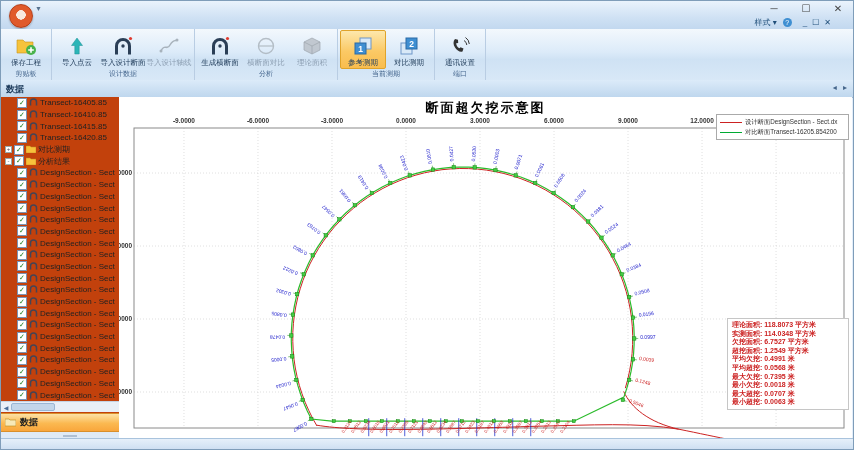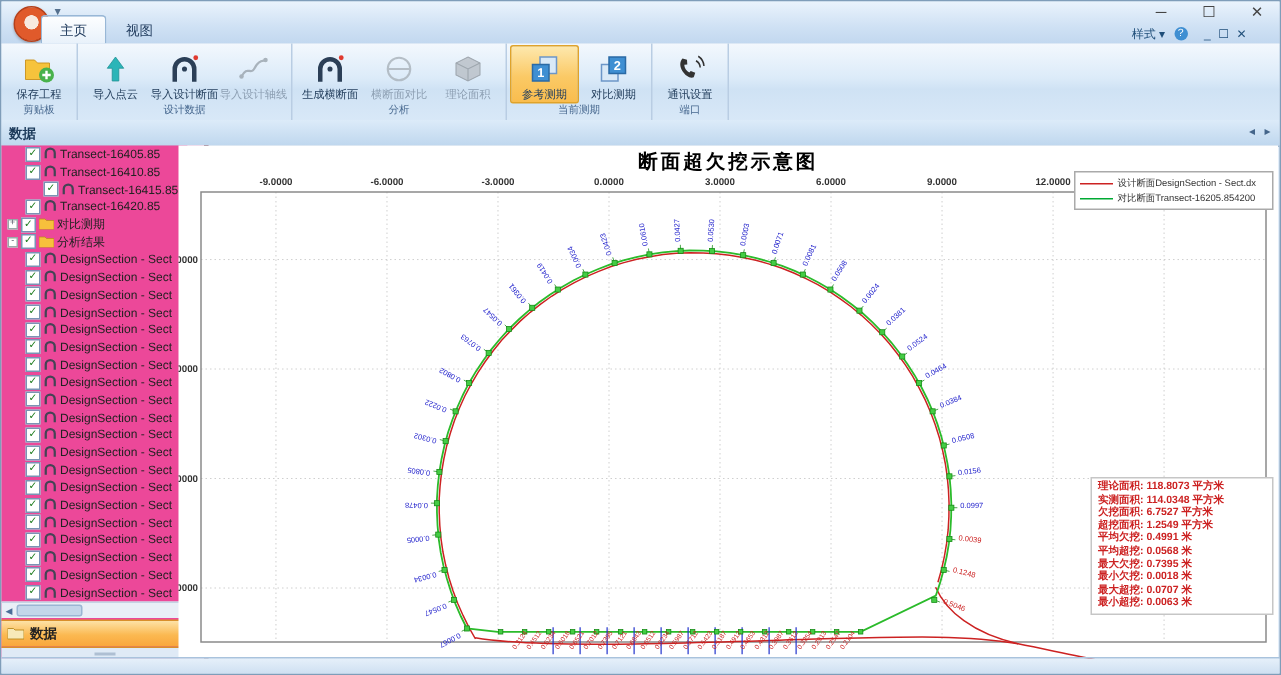--- a/index.html
+++ b/index.html
@@ -41,21 +41,21 @@
   .tabrow{position:absolute;left:0;top:79px;right:0;height:17px;
     background:linear-gradient(#dcebf9,#bfd7ee);border-bottom:1px solid #9fb9d4;}
   .panel-caption{position:absolute;left:5px;top:3px;font-size:9px;font-weight:bold;color:#1c3least;color:#1c3a5a;}
   .doctabs{position:absolute;left:345px;top:1px;display:flex;gap:2px;height:15px;}
   .dtab{display:flex;align-items:flex-start;gap:3px;font-size:8px;color:#234;padding:0 6px;
     border:1px solid #9fb9d4;background:linear-gradient(#f2f8fd,#dbe9f6);border-radius:2px;margin-top:22px;}
   .dtab.active{background:linear-gradient(#d8f2fb,#abe0f2);border-color:#58aacb;font-weight:bold;}
   .tabnav{position:absolute;right:4px;top:3px;font-size:8px;color:#44658a;letter-spacing:2px;}
 
   
-  .sidebar{position:absolute;left:0;top:96px;width:138px;bottom:10px;background:#ec4899;
+  .sidebar{position:absolute;left:0;top:96px;width:138px;bottom:10px;background:#c2410c;
     border-right:3px solid #000000;box-sizing:border-box;}
   .tree{position:absolute;left:0;top:0;right:10px;height:304px;overflow:hidden;}
   .trow{height:11.7px;display:flex;align-items:center;gap:2px;font-size:8px;color:#222;white-space:nowrap;}
   .expander{width:7px;height:7px;border:1px solid #9aa;font-size:6px;line-height:5px;text-align:center;color:#556;background:#fff;box-sizing:border-box;}
   .cb{width:8px;height:8px;border:1px solid #7a93b5;background:#fff;font-size:7px;line-height:7px;
      text-align:center;color:#1a7a1a;flex:none;}
   .vscroll{position:absolute;right:0;top:0;width:10px;height:304px;background:#e9eff7;border-left:1px solid #c4d3e4;}
   .varrow{height:10px;font-size:6px;color:#4a6d99;text-align:center;line-height:10px;}
   .vthumb{position:absolute;left:1px;right:1px;top:12px;height:60px;background:#c3d6ea;border:1px solid #9ab6d4;border-radius:2px;}
   .hscroll{position:absolute;left:0;right:0;top:304px;height:10px;background:#e9eff7;border-top:1px solid #c4d3e4;display:flex;align-items:center;}
@@ -86,24 +86,20 @@
     background:linear-gradient(#e6f0fa,#cfe0f2);border-top:1px solid #a9c3dd;}
 </style>
 </head>
 <body>
 
 <div class="window">
 
   <div class="titlebar">
     <div class="logo"></div>
     <div class="qat-caret">▼</div>
-    <div class="rtabs">
-        <div class="rtab active">主页</div>
-        <div class="rtab">视图</div>
-      </div>
     <div class="wincontrols">
         <span>─</span>
         <span>☐</span>
         <span>✕</span>
       </div>
     <div class="appcontrols">
       <span><span>样式</span> ▾</span>
       <span class="help-dot">?</span>
       <span id="appwinbtns"><span style="margin-left: 5px;">_</span><span style="margin-left: 5px;">☐</span><span style="margin-left: 5px;">✕</span></span>
     </div>
@@ -262,21 +258,21 @@
             </svg></span>
           <span>Transect-16405.85</span>
         </div>
         <div class="trow" style="padding-left: 16px;">
           <span class="cb">✓</span>
           <span><svg width="9" height="9" viewBox="0 0 9 9">
               <path d="M1.5 8.5 V5 a3 3 0 0 1 6 0 V8.5" stroke="#445" stroke-width="1.5" fill="none"></path>
             </svg></span>
           <span>Transect-16410.85</span>
         </div>
-        <div class="trow" style="padding-left: 16px; margin-left: 12px;">
+        <div class="trow" style="padding-left: 16px;">
           <span class="cb">✓</span>
           <span><svg width="9" height="9" viewBox="0 0 9 9">
               <path d="M1.5 8.5 V5 a3 3 0 0 1 6 0 V8.5" stroke="#445" stroke-width="1.5" fill="none"></path>
             </svg></span>
           <span>Transect-16415.85</span>
         </div>
         <div class="trow" style="padding-left: 16px;">
           <span class="cb">✓</span>
           <span><svg width="9" height="9" viewBox="0 0 9 9">
               <path d="M1.5 8.5 V5 a3 3 0 0 1 6 0 V8.5" stroke="#445" stroke-width="1.5" fill="none"></path>

